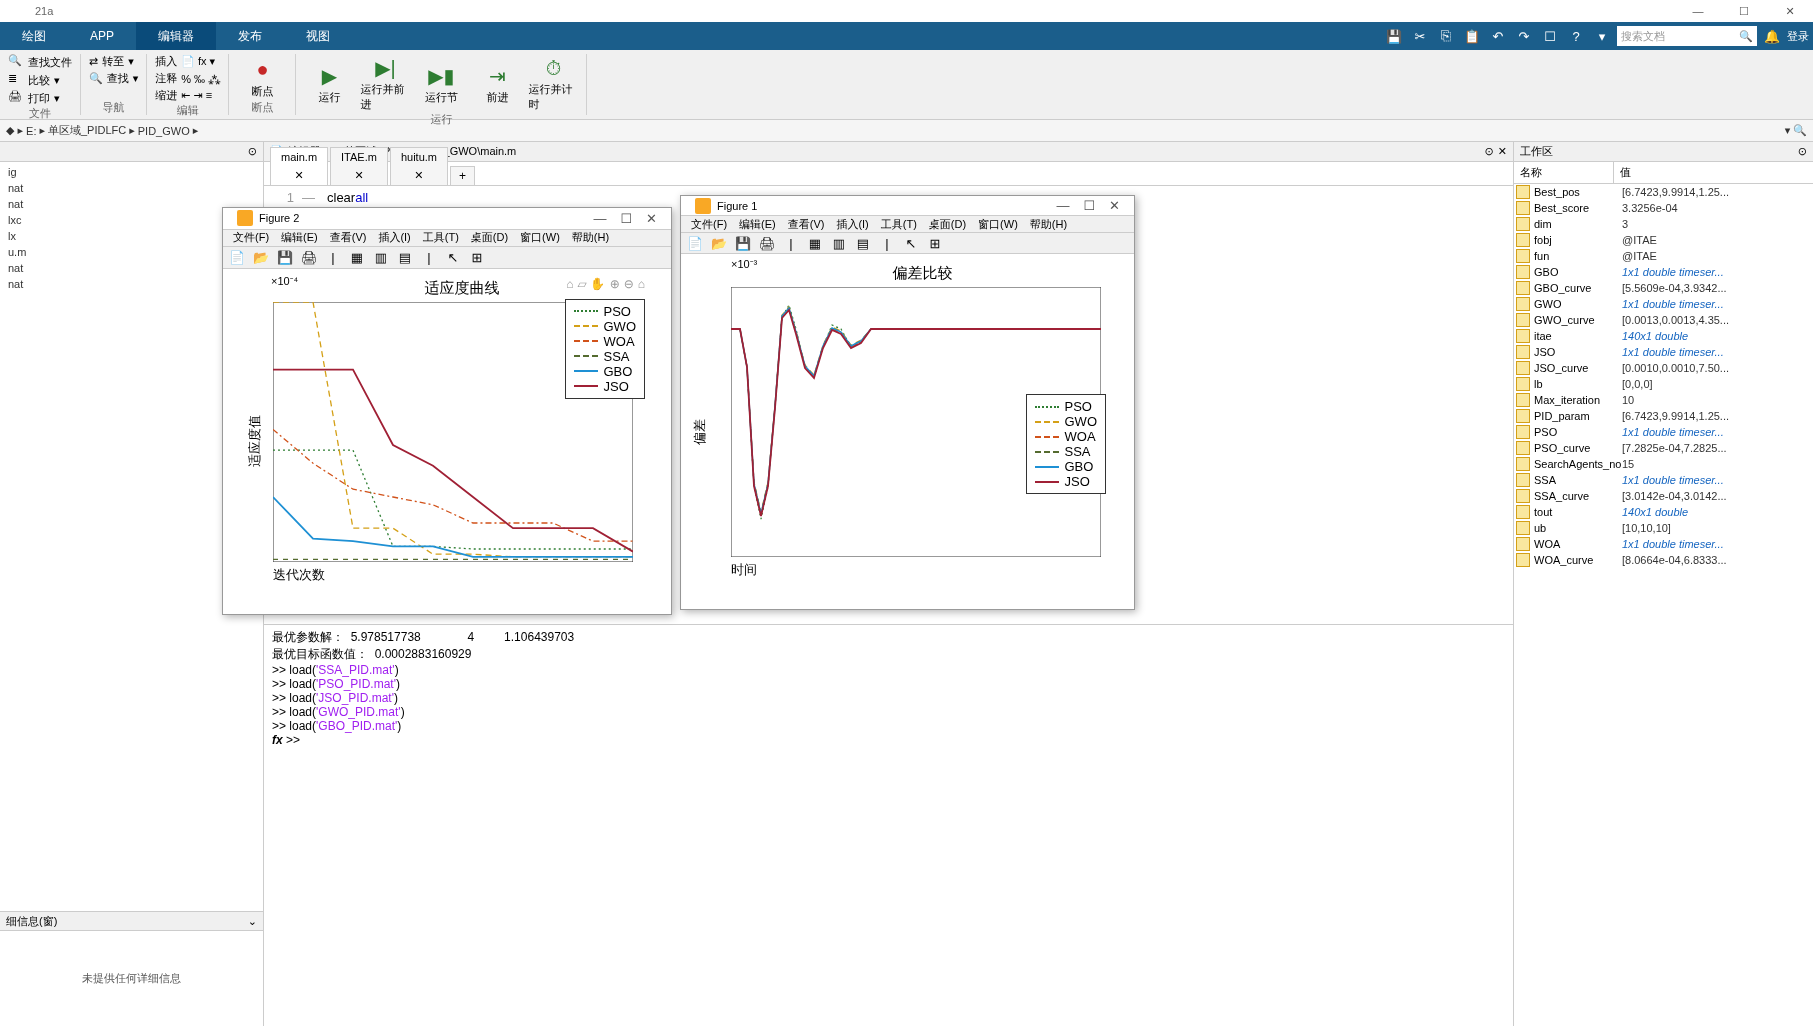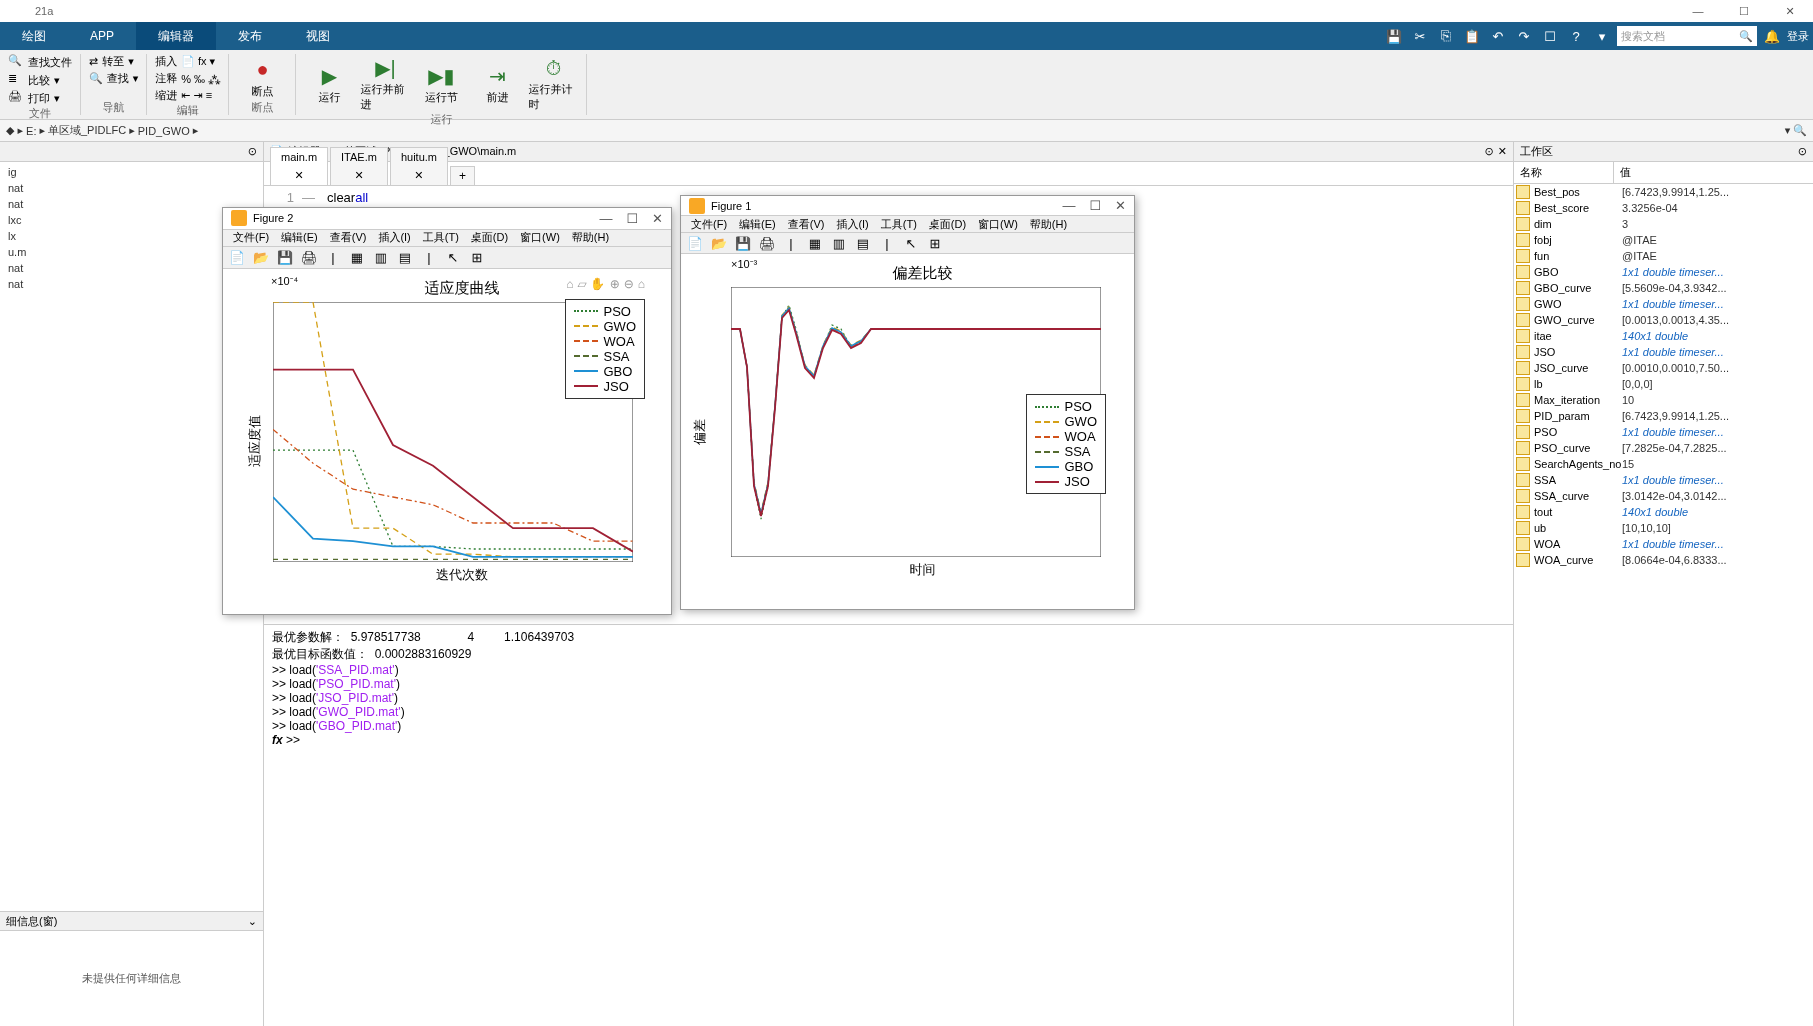--- a/index.html
+++ b/index.html
@@ -74,33 +74,33 @@
 .workspace .cols .col:last-child { flex: 1; border-right: none; }
 .workspace .vars { font-size: 11px; overflow: hidden; }
 .workspace .vrow { display: flex; padding: 1px 2px; align-items: center; }
 .workspace .vrow .vico { width: 14px; height: 14px; background: #f9e79f; border: 1px solid #d4a017; margin-right: 4px; display: inline-block; }
 .workspace .vrow .vname { width: 88px; }
 .workspace .vrow .vval { flex: 1; color: #333; }
 .workspace .vrow .vval.italic { color: #1565c0; font-style: italic; }
 
 
 .figwin { position: absolute; background: #f0f0f0; border: 1px solid #999; box-shadow: 2px 2px 8px rgba(0,0,0,0.3); display: flex; flex-direction: column; }
-.figwin .titlebar2 { height: 24px; background: #fff; display: flex; align-items: center; padding: 0 8px; font-size: 11px; border-bottom: 1px solid #ccc; }
+.figwin .titlebar2 { height: 24px; background: #fff; display: flex; align-items: center; padding: 0 14px; font-size: 11px; border-bottom: 1px solid #ccc; }
 .figwin .titlebar2 .ico { width: 16px; height: 16px; background: #f9a825; border-radius: 2px; margin-right: 6px; }
 .figwin .titlebar2 .wbtns { margin-left: auto; display: flex; gap: 14px; color: #555; font-size: 13px; }
 .figwin .menubar { height: 20px; display: flex; align-items: center; padding: 0 4px; font-size: 11px; background: #f0f0f0; border-bottom: 1px solid #ccc; }
 .figwin .menubar span { padding: 0 6px; }
 .figwin .toolbar { height: 24px; display: flex; align-items: center; padding: 0 4px; gap: 4px; background: #f0f0f0; border-bottom: 1px solid #ccc; }
 .figwin .toolbar .tb { width: 20px; height: 20px; display: flex; align-items: center; justify-content: center; font-size: 13px; }
 .figwin .plotarea { flex: 1; background: #fff; position: relative; padding: 10px 20px 30px 50px; }
 .plotarea .charttitle { text-align: center; font-size: 15px; margin-bottom: 4px; }
 .plotarea .exp { font-size: 11px; position: absolute; }
 .plotarea svg { display: block; }
 .plotarea .ylabel { position: absolute; left: 6px; top: 50%; transform: translateY(-50%) rotate(-90deg); transform-origin: center; font-size: 13px; white-space: nowrap; }
-.plotarea .xlabel { text-align: center; font-size: 13px; margin-top: 4px; font-family: Liberation Serif, serif; }
+.plotarea .xlabel { font-size: 13px; margin-top: 4px; font-family: Liberation Serif, serif; }
 
 .legend { position: absolute; background: #fff; border: 1px solid #333; padding: 4px 8px; font-size: 13px; }
 .legend .lrow { display: flex; align-items: center; gap: 6px; }
 .legend .lline { width: 24px; height: 2px; }
 
 </style>
 </head>
 <body>
 
 <div class="titlebar">

